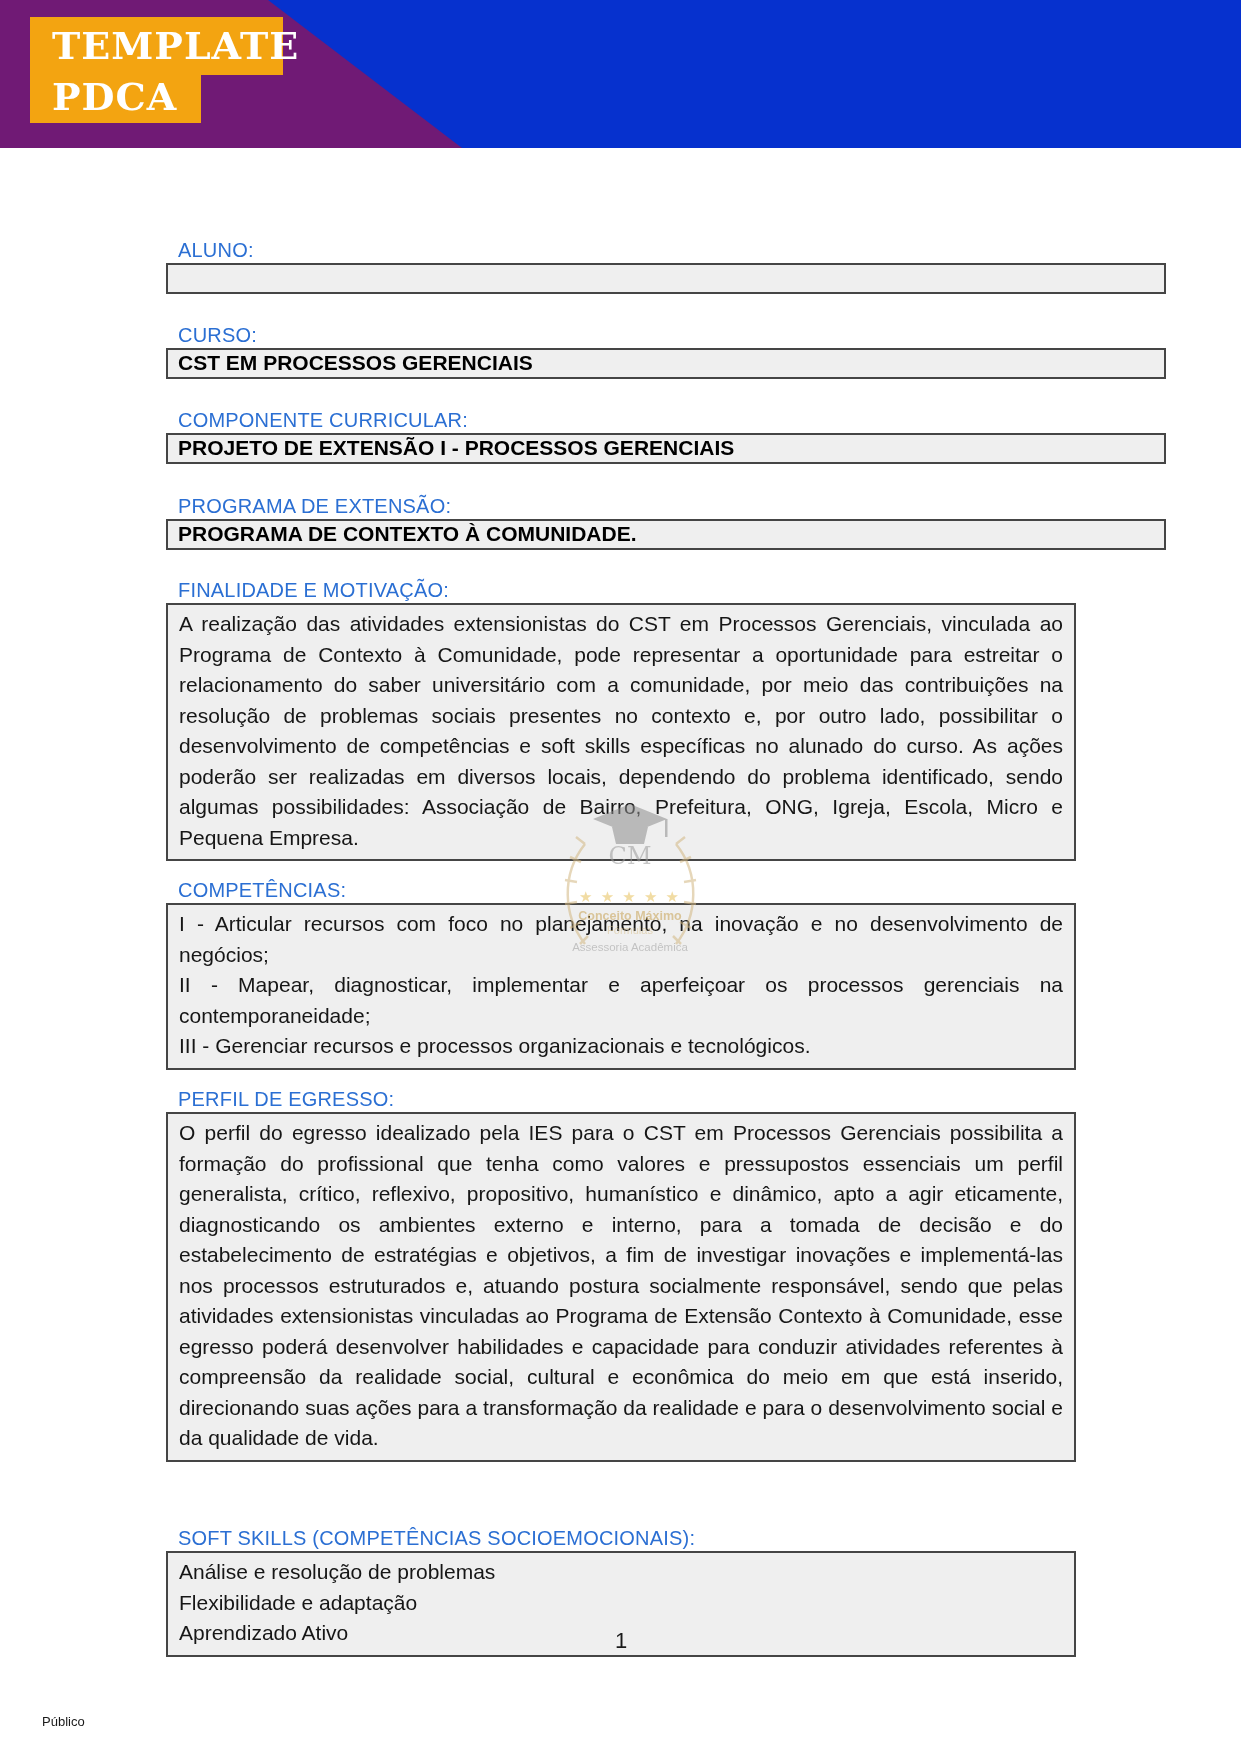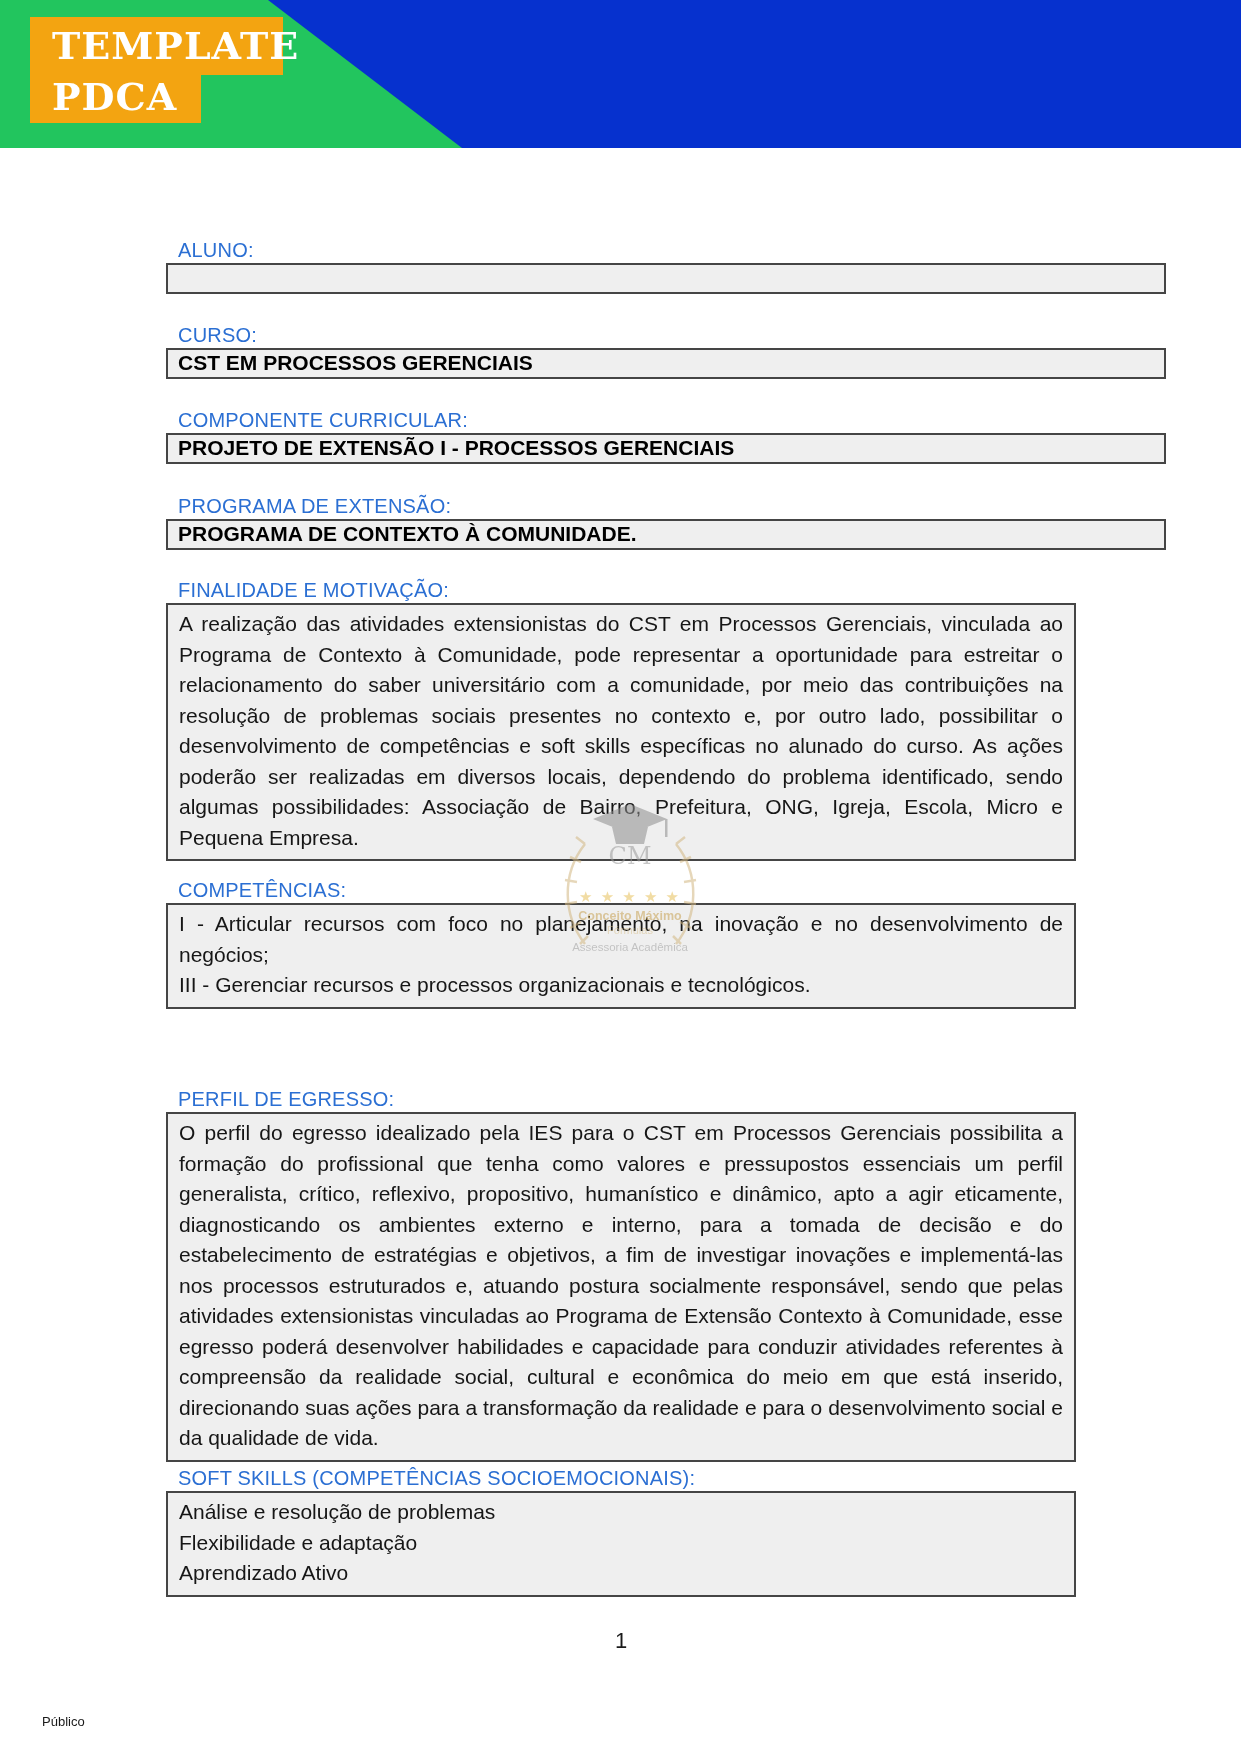--- a/index.html
+++ b/index.html
@@ -1,21 +1,21 @@
 <!DOCTYPE html>
 <html lang="pt"><head>
 <meta charset="utf-8">
 <style>
   html,body { margin:0; padding:0; background:#ffffff; }
   .page {
     position:relative; width:1241px; height:1755px; background:#ffffff;
     font-family:"Liberation Sans", sans-serif; overflow:hidden;
   }
   
-  .banner { position:absolute; top:0; left:0; width:1241px; height:148px; background:#22c55e; }
+  .banner { position:absolute; top:0; left:0; width:1241px; height:148px; background:#701a75; }
   .banner-dark {
     position:absolute; top:0; left:0; width:1241px; height:148px; background:#0631ce;
     clip-path:polygon(268px 0px, 1241px 0px, 1241px 148px, 462px 148px);
   }
   .logo { position:absolute; top:17px; left:30px; color:#ffffff;
           font-family:"DejaVu Serif", serif; font-weight:700; }
   .logo-line1 {
     background:#f3a411; box-sizing:border-box; width:253px; height:58px;
     font-size:38px; line-height:50px; padding:4px 0 0 22px; letter-spacing:1px;
   }
@@ -44,21 +44,21 @@
   }
   .section-box .item { text-align:justify; }
   
   .g-aluno       { top:240px; }
   .g-curso       { top:325px; }
   .g-componente  { top:410px; }
   .g-programa    { top:496px; }
   .g-finalidade  { top:580px; }
   .g-competencias{ top:880px; }
   .g-perfil      { top:1089px; }
-  .g-softskills  { top:1468px; }
+  .g-softskills  { top:1528px; }
   
   .page-number {
     position:absolute; left:166px; top:1628px; width:910px;
     text-align:center; font-size:22px; color:#1a1a1a;
   }
   .classification {
     position:absolute; left:42px; top:1714px; font-size:13px; color:#1a1a1a;
   }
   
   .watermark {
@@ -103,20 +103,21 @@
 
     <div class="group g-finalidade">
       <div class="f-label">FINALIDADE E MOTIVAÇÃO:</div>
       <div class="section-box">A realização das atividades extensionistas do CST em Processos Gerenciais, vinculada ao Programa de Contexto à Comunidade, pode representar a oportunidade para estreitar o relacionamento do saber universitário com a comunidade, por meio das contribuições na resolução de problemas sociais presentes no contexto e, por outro lado, possibilitar o desenvolvimento de competências e soft skills específicas no alunado do curso. As ações poderão ser realizadas em diversos locais, dependendo do problema identificado, sendo algumas possibilidades: Associação de Bairro, Prefeitura, ONG, Igreja, Escola, Micro e Pequena Empresa.</div>
     </div>
 
     <div class="group g-competencias">
       <div class="f-label">COMPETÊNCIAS:</div>
       <div class="section-box">
         <div class="item">I - Articular recursos com foco no planejamento, na inovação e no desenvolvimento de negócios;</div>
+        <div class="item">II - Mapear, diagnosticar, implementar e aperfeiçoar os processos gerenciais na contemporaneidade;</div>
         <div class="item">III - Gerenciar recursos e processos organizacionais e tecnológicos.</div>
       </div>
     </div>
 
     <div class="group g-perfil">
       <div class="f-label">PERFIL DE EGRESSO:</div>
       <div class="section-box">O perfil do egresso idealizado pela IES para o CST em Processos Gerenciais possibilita a formação do profissional que tenha como valores e pressupostos essenciais um perfil generalista, crítico, reflexivo, propositivo, humanístico e dinâmico, apto a agir eticamente, diagnosticando os ambientes externo e interno, para a tomada de decisão e do estabelecimento de estratégias e objetivos, a fim de investigar inovações e implementá-las nos processos estruturados e, atuando postura socialmente responsável, sendo que pelas atividades extensionistas vinculadas ao Programa de Extensão Contexto à Comunidade, esse egresso poderá desenvolver habilidades e capacidade para conduzir atividades referentes à compreensão da realidade social, cultural e econômica do meio em que está inserido, direcionando suas ações para a transformação da realidade e para o desenvolvimento social e da qualidade de vida.</div>
     </div>
 
     <div class="group g-softskills">

